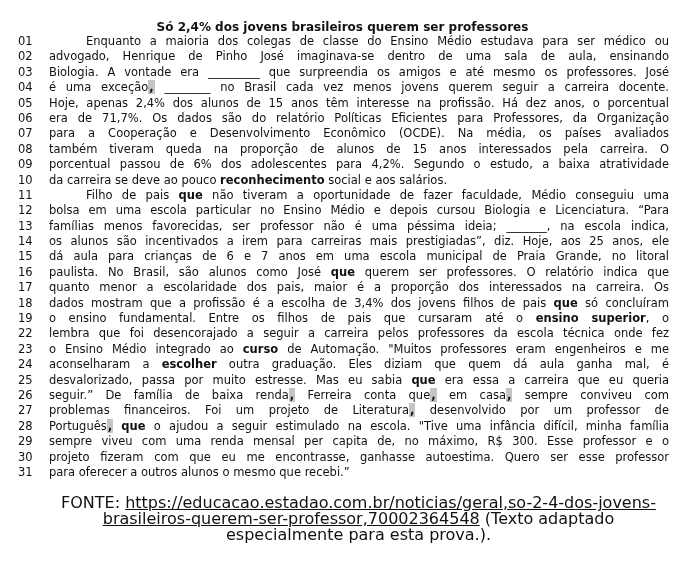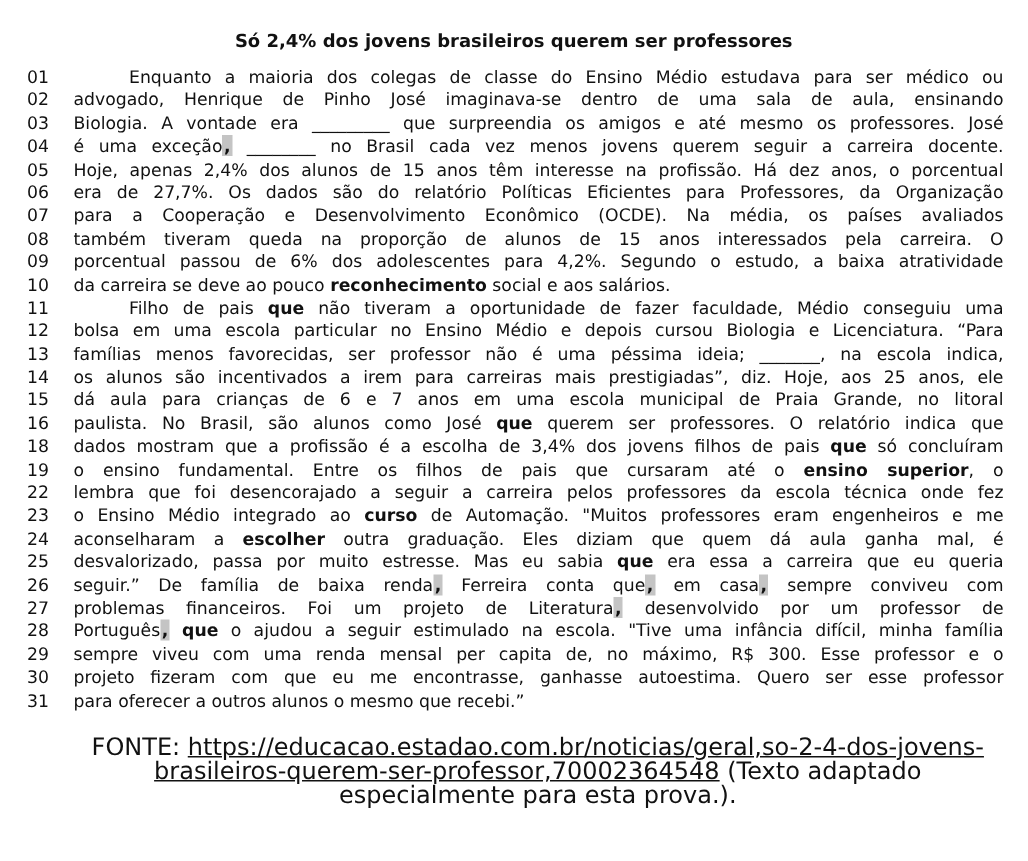--- a/index.html
+++ b/index.html
@@ -4,21 +4,21 @@
 <style>
   html,body{margin:0;padding:0;}
   body{
     width:685px;height:574px;background:#ffffff;color:#111;
     font-family:"DejaVu Sans",sans-serif;overflow:hidden;
   }
   .title{
     margin-top:20px;text-align:center;font-weight:bold;font-size:12px;
     letter-spacing:0px;
   }
-  .lines{margin-top:10px;}
+  .lines{}
   .line-row{display:flex;height:15.4px;line-height:15.4px;font-size:11.5px;}
   .line-num{
     width:22px;margin-left:18px;flex:0 0 auto;text-align:left;
   }
   .line-text{
     flex:1 1 auto;margin-left:9px;margin-right:16px;
     text-align:justify;text-align-last:justify;white-space:normal;
   }
   .line-text.nojust{text-align:left;text-align-last:left;}
   .ind{display:inline-block;width:37px;}
@@ -50,21 +50,21 @@
       <div class="line-row">
         <span class="line-num">04</span>
         <div class="line-text"><span>é uma exceção</span><span class="h">,</span><span> ________ no Brasil cada vez menos jovens querem seguir a carreira docente.</span></div>
       </div>
       <div class="line-row">
         <span class="line-num">05</span>
         <div class="line-text"><span>Hoje, apenas 2,4% dos alunos de 15 anos têm interesse na profissão. Há dez anos, o porcentual</span></div>
       </div>
       <div class="line-row">
         <span class="line-num">06</span>
-        <div class="line-text"><span>era de 27,7%. Os dados são do relatório Políticas Eficientes para Professores, da Organização</span></div>
+        <div class="line-text"><span>era de 71,7%. Os dados são do relatório Políticas Eficientes para Professores, da Organização</span></div>
       </div>
       <div class="line-row">
         <span class="line-num">07</span>
         <div class="line-text"><span>para a Cooperação e Desenvolvimento Econômico (OCDE). Na média, os países avaliados</span></div>
       </div>
       <div class="line-row">
         <span class="line-num">08</span>
         <div class="line-text"><span>também tiveram queda na proporção de alunos de 15 anos interessados pela carreira. O</span></div>
       </div>
       <div class="line-row">
@@ -91,20 +91,24 @@
         <span class="line-num">14</span>
         <div class="line-text"><span>os alunos são incentivados a irem para carreiras mais prestigiadas”, diz. Hoje, aos 25 anos, ele</span></div>
       </div>
       <div class="line-row">
         <span class="line-num">15</span>
         <div class="line-text"><span>dá aula para crianças de 6 e 7 anos em uma escola municipal de Praia Grande, no litoral</span></div>
       </div>
       <div class="line-row">
         <span class="line-num">16</span>
         <div class="line-text"><span>paulista. No Brasil, são alunos como José </span><span class="b">que</span><span> querem ser professores. O relatório indica que</span></div>
+      </div>
+      <div class="line-row">
+        <span class="line-num">17</span>
+        <div class="line-text"><span>quanto menor a escolaridade dos pais, maior é a proporção dos interessados na carreira. Os</span></div>
       </div>
       <div class="line-row">
         <span class="line-num">18</span>
         <div class="line-text"><span>dados mostram que a profissão é a escolha de 3,4% dos jovens filhos de pais </span><span class="b">que</span><span> só concluíram</span></div>
       </div>
       <div class="line-row">
         <span class="line-num">19</span>
         <div class="line-text"><span>o ensino fundamental. Entre os filhos de pais que cursaram até o </span><span class="b">ensino superior</span><span>, o</span></div>
       </div>
       <div class="line-row">

